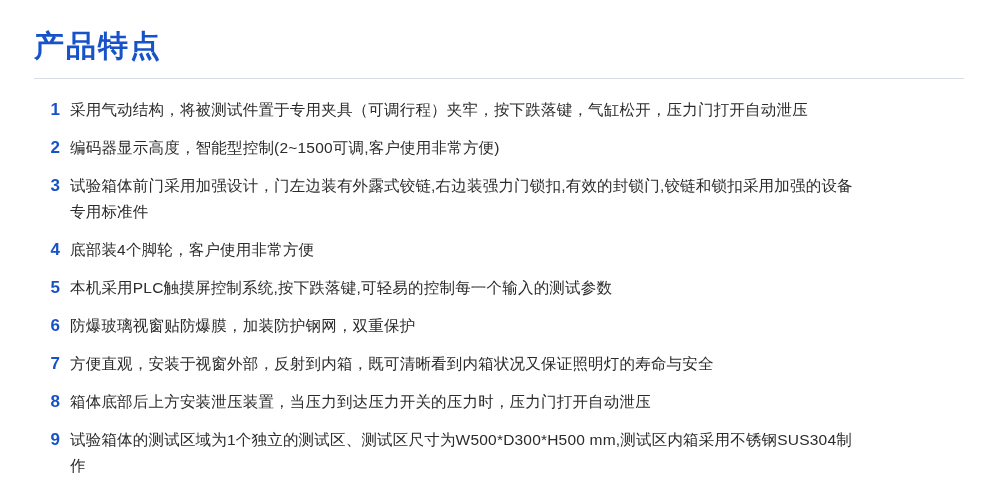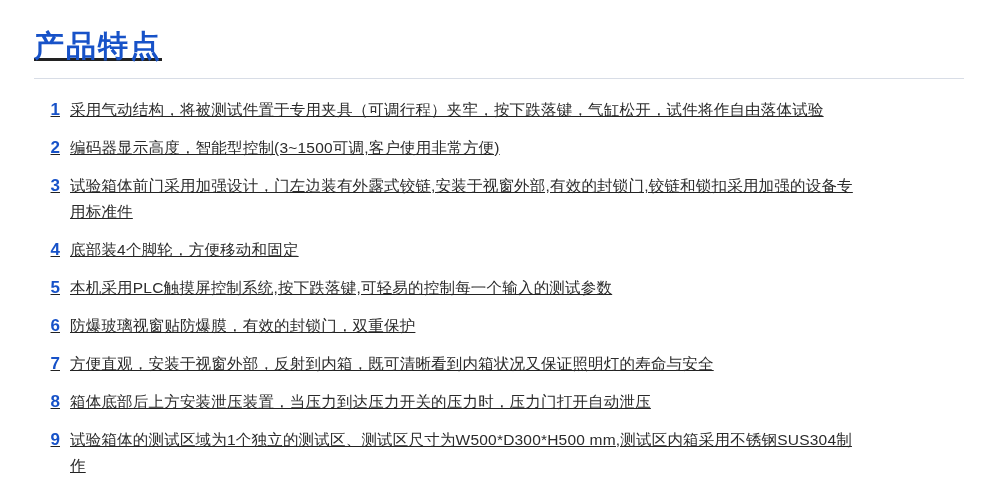--- a/index.html
+++ b/index.html
@@ -13,21 +13,20 @@
     font-family: "Liberation Sans", "DejaVu Sans", sans-serif;
     color: #222222;
     overflow: hidden;
   }
   .page {
     position: relative;
     width: 900px;
     height: 489px;
     box-sizing: border-box;
     padding: 0 34px;
-    text-decoration: underline;
   }
   .title-block {
     padding-top: 28px;
   }
   .section-title {
     font-size: 30px;
     font-weight: bold;
     color: #1752c8;
     letter-spacing: 2px;
     line-height: 1.2;
@@ -75,46 +74,46 @@
 
   <div class="title-block">
     <h1 class="section-title" style="color: rgb(23, 82, 200);">产品特点</h1>
     <div class="title-rule" style="background: rgb(216, 221, 230);"></div>
   </div>
 
   <ul class="feature-list">
 
     <li class="feature-item">
       <span class="feature-num" style="color: rgb(23, 82, 200);">1</span>
-      <span class="feature-text">采用气动结构，将被测试件置于专用夹具（可调行程）夹牢，按下跌落键，气缸松开，试件将作自由落体试验</span>
+      <span class="feature-text">采用气动结构，将被测试件置于专用夹具（可调行程）夹牢，按下跌落键，气缸松开，压力门打开自动泄压</span>
     </li>
 
     <li class="feature-item">
       <span class="feature-num" style="color: rgb(23, 82, 200);">2</span>
-      <span class="feature-text">编码器显示高度，智能型控制(3~1500可调,客户使用非常方便)</span>
+      <span class="feature-text">编码器显示高度，智能型控制(2~1500可调,客户使用非常方便)</span>
     </li>
 
     <li class="feature-item">
       <span class="feature-num" style="color: rgb(23, 82, 200);">3</span>
-      <span class="feature-text">试验箱体前门采用加强设计，门左边装有外露式铰链,安装于视窗外部,有效的封锁门,铰链和锁扣采用加强的设备专用标准件</span>
+      <span class="feature-text">试验箱体前门采用加强设计，门左边装有外露式铰链,右边装强力门锁扣,有效的封锁门,铰链和锁扣采用加强的设备专用标准件</span>
     </li>
 
     <li class="feature-item">
       <span class="feature-num" style="color: rgb(23, 82, 200);">4</span>
-      <span class="feature-text">底部装4个脚轮，方便移动和固定</span>
+      <span class="feature-text">底部装4个脚轮，客户使用非常方便</span>
     </li>
 
     <li class="feature-item">
       <span class="feature-num" style="color: rgb(23, 82, 200);">5</span>
       <span class="feature-text">本机采用PLC触摸屏控制系统,按下跌落键,可轻易的控制每一个输入的测试参数</span>
     </li>
 
     <li class="feature-item">
       <span class="feature-num" style="color: rgb(23, 82, 200);">6</span>
-      <span class="feature-text">防爆玻璃视窗贴防爆膜，有效的封锁门，双重保护</span>
+      <span class="feature-text">防爆玻璃视窗贴防爆膜，加装防护钢网，双重保护</span>
     </li>
 
     <li class="feature-item">
       <span class="feature-num" style="color: rgb(23, 82, 200);">7</span>
       <span class="feature-text">方便直观，安装于视窗外部，反射到内箱，既可清晰看到内箱状况又保证照明灯的寿命与安全</span>
     </li>
 
     <li class="feature-item">
       <span class="feature-num" style="color: rgb(23, 82, 200);">8</span>
       <span class="feature-text">箱体底部后上方安装泄压装置，当压力到达压力开关的压力时，压力门打开自动泄压</span>

